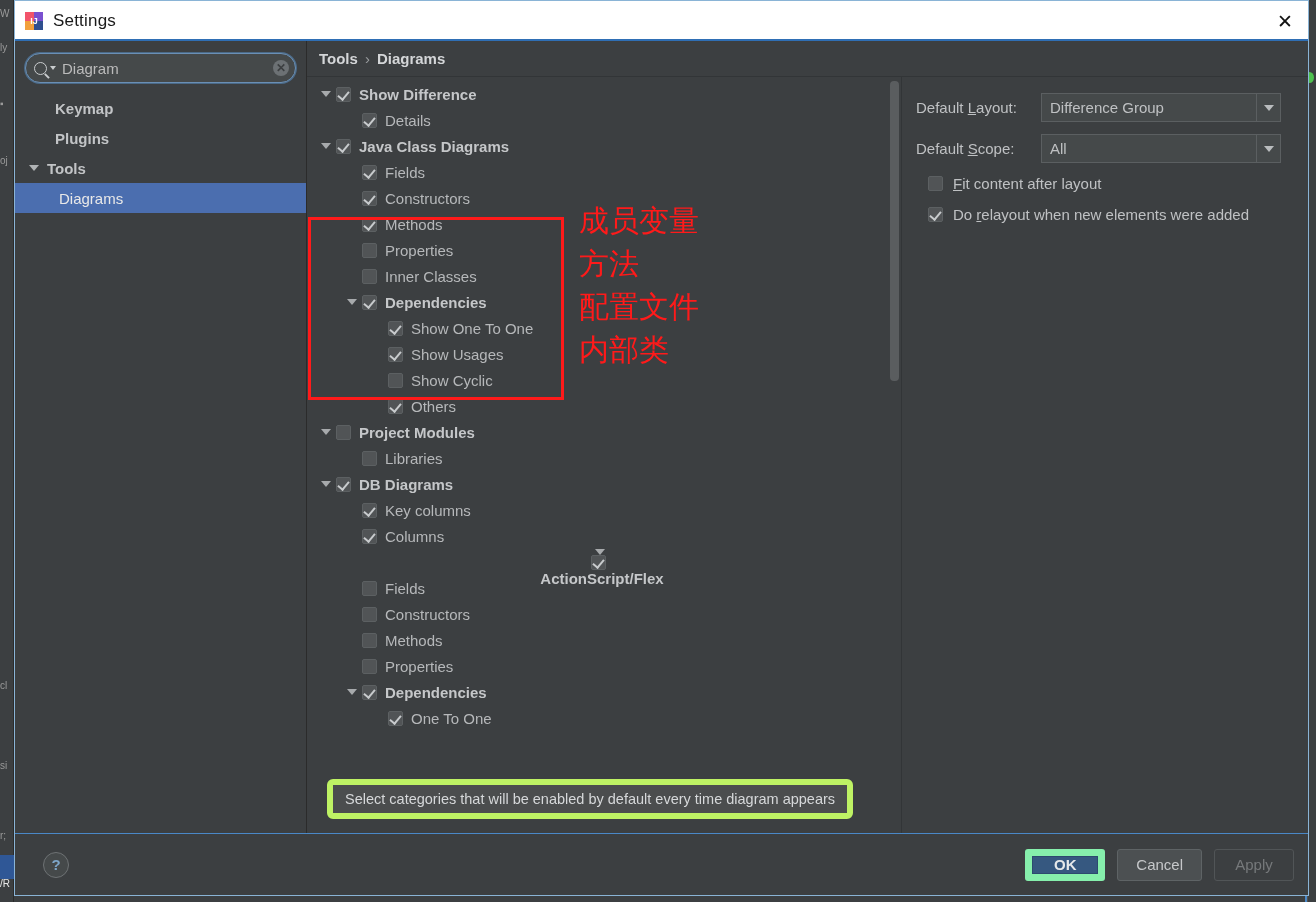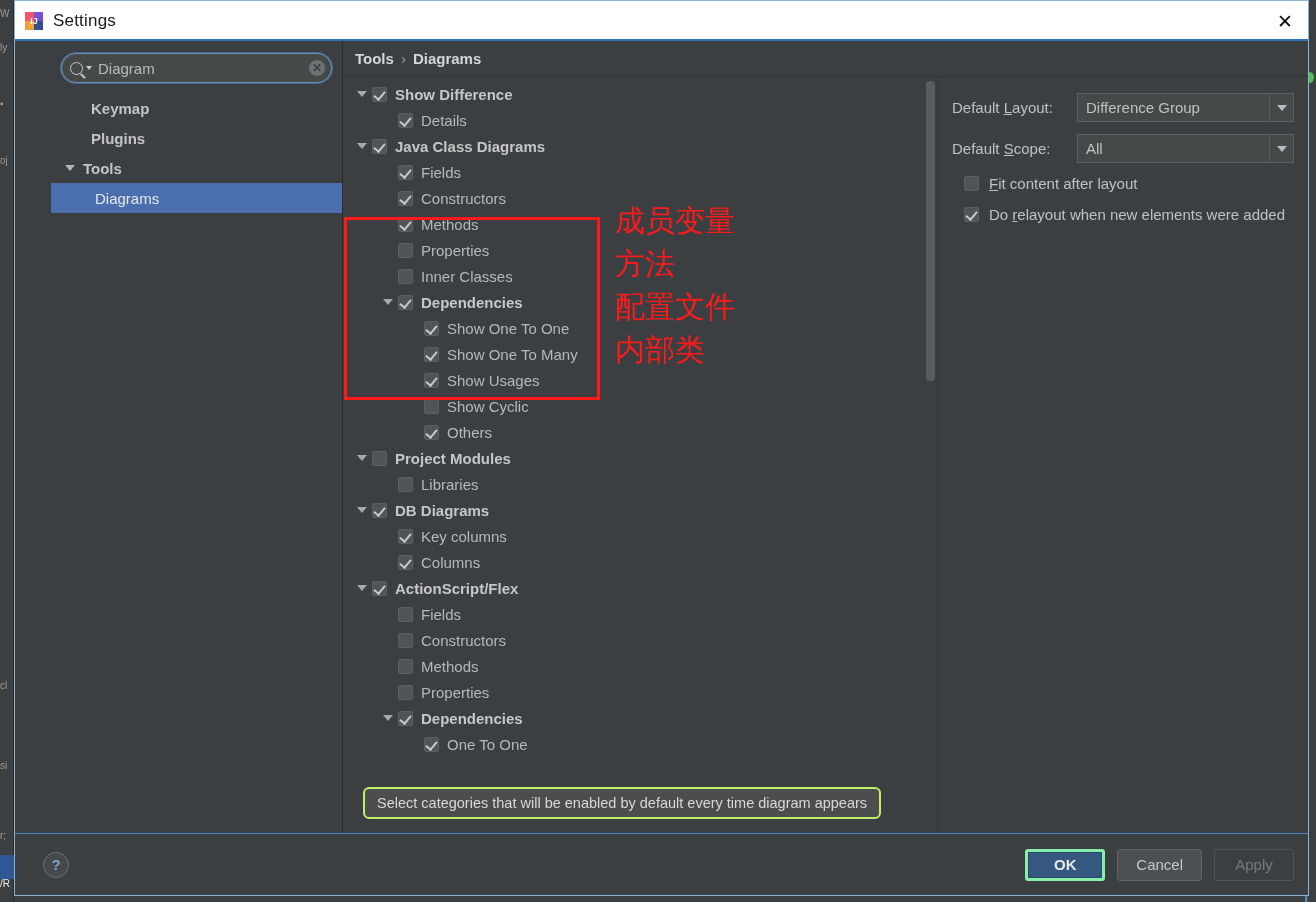--- a/index.html
+++ b/index.html
@@ -73,21 +73,21 @@
   #close-btn {
     position: absolute; right: 0; top: 0; width: 46px; height: 40px;
     display: flex; align-items: center; justify-content: center;
     color: #111; font-size: 19px; line-height: 1;
   }
   .title-underline {
     position:absolute; left:0; bottom:0; width:100%; height:2px; background:#2f6fb5;
   }
 
   
-  #dialog-body { flex: 1 1 auto; display: flex; min-height: 0; position: relative; margin-left: 36px; }
+  #dialog-body { flex: 1 1 auto; display: flex; min-height: 0; position: relative; }
 
   
   #left-nav {
     width: 292px; flex: 0 0 292px;
     background: #3c3f41;
     border-right: 1px solid #2b2b2b;
     display: flex; flex-direction: column;
     padding-top: 8px;
   }
   #search-box {
@@ -185,21 +185,21 @@
   #annot-text {
     position: absolute; left: 272px; top: 122px;
     color: #ff1a1a; font-size: 30px; line-height: 43px;
     font-family: "DejaVu Sans", sans-serif; font-weight: 500;
     pointer-events: none;
   }
 
   
   #tooltip {
     position: absolute; left: 312px; bottom: 14px;
-    background: #4b4d4e; border: 2px solid #bef264; border-radius: 6px;
+    background: #4b4d4e; border: 6px solid #bef264; border-radius: 6px;
     padding: 6px 12px; font-size: 14.5px; color: #d6d8da;
     white-space: nowrap; z-index: 20;
   }
 
   
   #options-pane { flex: 1 1 auto; padding: 16px 14px 0 14px; min-width: 0; }
   .opt-row { display: flex; align-items: center; margin-bottom: 12px; }
   .opt-label { font-size: 15px; color: #bfc1c3; width: 125px; flex: 0 0 auto; }
   .opt-label u { text-decoration: underline; }
   .combo {
@@ -236,21 +236,21 @@
     display: flex; align-items: center; justify-content: center;
     margin-left: 14px;
   }
   #btn-group { margin-left: auto; display: flex; gap: 12px; }
   .dlg-btn {
     min-width: 80px; height: 32px; padding: 0 18px;
     border-radius: 3px; font-size: 15px;
     display: flex; align-items: center; justify-content: center;
   }
   .dlg-btn.primary {
-    background: #365880; border: 3px solid #86efac; color: #e6e8ea; font-weight: bold;
+    background: #365880; border: 7px solid #86efac; color: #e6e8ea; font-weight: bold;
     box-shadow: inset 0 0 0 1px #2c4a6e;
   }
   .dlg-btn.normal { background: #4c5052; border: 1px solid #5e6365; color: #c6c8ca; }
   .dlg-btn.disabled { background: #42464800; border: 1px solid #515557; color: #76797b; }
 </style>
 </head>
 <body>
 
 <div id="ide-backdrop">
   <div class="ide-left-strip">
@@ -369,34 +369,29 @@
                 <span class="tree-label">Dependencies</span>
               </div>
               <div class="tree-row" style="padding-left: 66px;">
                 <span class="twisty-spacer"></span>
                 <span class="cbox checked"></span>
                 <span class="tree-label">Show One To One</span>
               </div>
               <div class="tree-row" style="padding-left: 66px;">
                 <span class="twisty-spacer"></span>
                 <span class="cbox checked"></span>
-                <span class="tree-label">Show One To Many</span>
+                <span class="tree-label">Show Usages</span>
               </div>
               <div class="tree-row" style="padding-left: 66px;">
                 <span class="twisty-spacer"></span>
-                <span class="cbox checked"></span>
-                <span class="tree-label">Show Usages</span>
+                <span class="cbox"></span>
+                <span class="tree-label">Show Cyclic</span>
               </div>
               <div class="tree-row" style="padding-left: 66px;">
                 <span class="twisty-spacer"></span>
-                <span class="cbox"></span>
-                <span class="tree-label">Show Cyclic</span>
-              </div>
-              <div class="tree-row" style="padding-left: 66px;">
-                <span class="twisty-spacer"></span>
                 <span class="cbox checked"></span>
                 <span class="tree-label">Others</span>
               </div>
               <div class="tree-row bold" style="padding-left: 14px;">
                 <span class="twisty"></span>
                 <span class="cbox"></span>
                 <span class="tree-label">Project Modules</span>
               </div>
               <div class="tree-row" style="padding-left: 40px;">
                 <span class="twisty-spacer"></span>
@@ -411,21 +406,21 @@
               <div class="tree-row" style="padding-left: 40px;">
                 <span class="twisty-spacer"></span>
                 <span class="cbox checked"></span>
                 <span class="tree-label">Key columns</span>
               </div>
               <div class="tree-row" style="padding-left: 40px;">
                 <span class="twisty-spacer"></span>
                 <span class="cbox checked"></span>
                 <span class="tree-label">Columns</span>
               </div>
-              <div class="tree-row bold" style="padding-left: 14px;">
+              <div class="tree-row bold" style="padding-left: 14px; flex-direction: column;">
                 <span class="twisty"></span>
                 <span class="cbox checked"></span>
                 <span class="tree-label">ActionScript/Flex</span>
               </div>
               <div class="tree-row" style="padding-left: 40px;">
                 <span class="twisty-spacer"></span>
                 <span class="cbox"></span>
                 <span class="tree-label">Fields</span>
               </div>
               <div class="tree-row" style="padding-left: 40px;">

